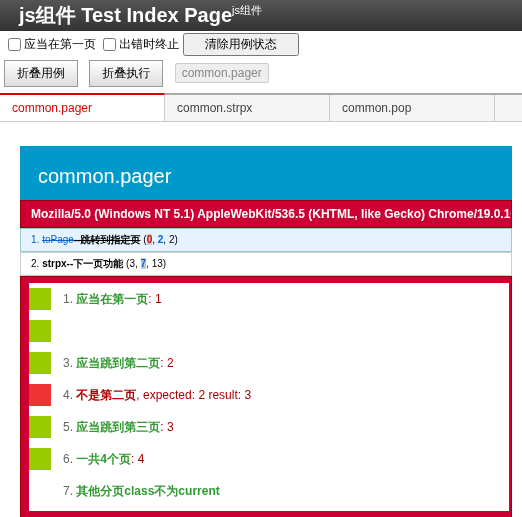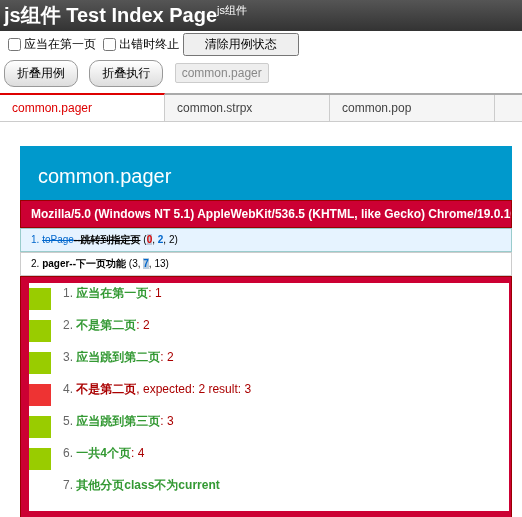--- a/index.html
+++ b/index.html
@@ -1,42 +1,42 @@
 <!DOCTYPE html>
 <html><head>
 <meta charset="utf-8">
 <style>
 body{margin:0;font-family:Arial,sans-serif;font-size:12px;background:#fff;overflow:hidden}
-.titlebar{background:linear-gradient(#555,#333);color:#fff;padding:2px 4px;font-size:20px;font-weight:bold}
+.titlebar{background:linear-gradient(#555,#333);color:#fff;padding:2px 19px;font-size:20px;font-weight:bold}
 .titlebar sup{font-size:11px;font-weight:normal}
 .controls{padding:2px 4px;font-size:12px}
 .controls input[type=checkbox]{vertical-align:middle}
 .controls button{font-size:12px;padding:1px 20px;margin:0}
 .btnrow{padding:2px 4px 6px}
-.btnrow button{background:linear-gradient(#fff,#ddd);border:1px solid #999;border-radius:10px;padding:4px 12px;font-size:12px;margin-right:8px;cursor:pointer}
+.btnrow button{background:linear-gradient(#fff,#ddd);border:1px solid #999;border-radius:0;padding:4px 12px;font-size:12px;margin-right:8px;cursor:pointer}
 .current-name{display:inline-block;padding:2px 6px;color:#888;background:#eee;border:1px solid #ccc;border-radius:2px}
 .tabs{border-top:2px solid #aaa;border-bottom:1px solid #ccc;display:flex;background:#f5f5f5}
 .tab{padding:6px 12px;border-right:1px solid #ccc;color:#444;cursor:pointer;min-width:140px}
 .tab.active{background:#fff;color:#d00;border-top:2px solid #d00;margin-top:-2px}
 .content{padding:10px 0 0 10px}
 .card{margin:14px 10px 0 10px;background:#0099cc;padding-top:1px}
 .card-title{font-size:20px;color:#fff;padding:18px 18px 12px;font-family:"Trebuchet MS",sans-serif}
 .ua{background:#cc0033;color:#fff;font-weight:bold;font-size:12px;padding:6px 10px;border:1px solid #900;white-space:nowrap;overflow:hidden}
 .test-row{background:#e6f3ff;border:1px solid #9cc;padding:4px 10px;font-size:10px}
 .test-row .num{color:#06c}
 .test-row .name{color:#06c}
 .test-row .desc{color:#000;font-weight:bold}
 .test-row.t2{background:#fff;border:1px solid #ccc}
 .params{color:#000}
 .p-red{color:#d00;font-weight:bold}
 .p-blue{color:#06c;font-weight:bold}
 .hl{background:#bcd}
 .strike{text-decoration:line-through}
 .results{background:#cc0033;border:1px solid #900;padding:6px 2px 6px 8px}
-.assert{display:flex;padding:2px 0;font-size:12px;color:#333}
+.assert{display:flex;align-items:center;padding:2px 0;font-size:12px;color:#333}
 .sq{width:22px;height:22px;margin:3px 12px 3px 0;flex-shrink:0}
 .sq.pass{background:#9c0}
 .sq.fail{background:#e33}
 .assert.pass-row{background:#fff}
 .assert .txt{flex:1}
 .assert .idx{color:#666}
 .assert .msg{color:#393;font-weight:bold}
 .assert.fail .msg{color:#a00}
 .assert .detail{color:#a00;font-weight:normal}
 .noicon .sq{visibility:hidden}
@@ -72,32 +72,31 @@
     <div class="ua">Mozilla/5.0 (Windows NT 5.1) AppleWebKit/536.5 (KHTML, like Gecko) Chrome/19.0.10</div>
 
     <div class="test-row">
       <span class="num">1.</span>
       <span class="name strike">toPage</span><span class="desc strike">--跳转到指定页</span>
       <span class="params"> (<span class="p-red hl">0</span>, <span class="p-blue">2</span>, <span>2</span>)</span>
     </div>
 
     <div class="test-row t2">
       <span class="num" style="color:#000">2.</span>
-      <span class="name" style="color:#000;font-weight:bold">pager</span><span class="desc">--下一页功能</span>
+      <span class="name" style="color:#000;font-weight:bold">strpx</span><span class="desc">--下一页功能</span>
       <span class="params"> (<span>3</span>, <span class="p-blue hl">7</span>, <span>13</span>)</span>
     </div>
 
     <div class="results" id="results">
         <div class="assert pass-row">
           <div class="sq pass"></div>
           <div class="txt"><span class="idx">1. </span><span class="msg">应当在第一页</span><span class="detail">: 1</span></div>
         </div>
         <div class="assert pass-row">
           <div class="sq pass"></div>
-          <div class="txt"><span class="idx">2. </span><span class="msg">不是第二页</span><span class="detail">: 2</span></div>
         </div>
         <div class="assert pass-row">
           <div class="sq pass"></div>
           <div class="txt"><span class="idx">3. </span><span class="msg">应当跳到第二页</span><span class="detail">: 2</span></div>
         </div>
         <div class="assert pass-row fail">
           <div class="sq fail"></div>
           <div class="txt"><span class="idx">4. </span><span class="msg">不是第二页</span><span class="detail">, expected: 2 result: 3</span></div>
         </div>
         <div class="assert pass-row">

